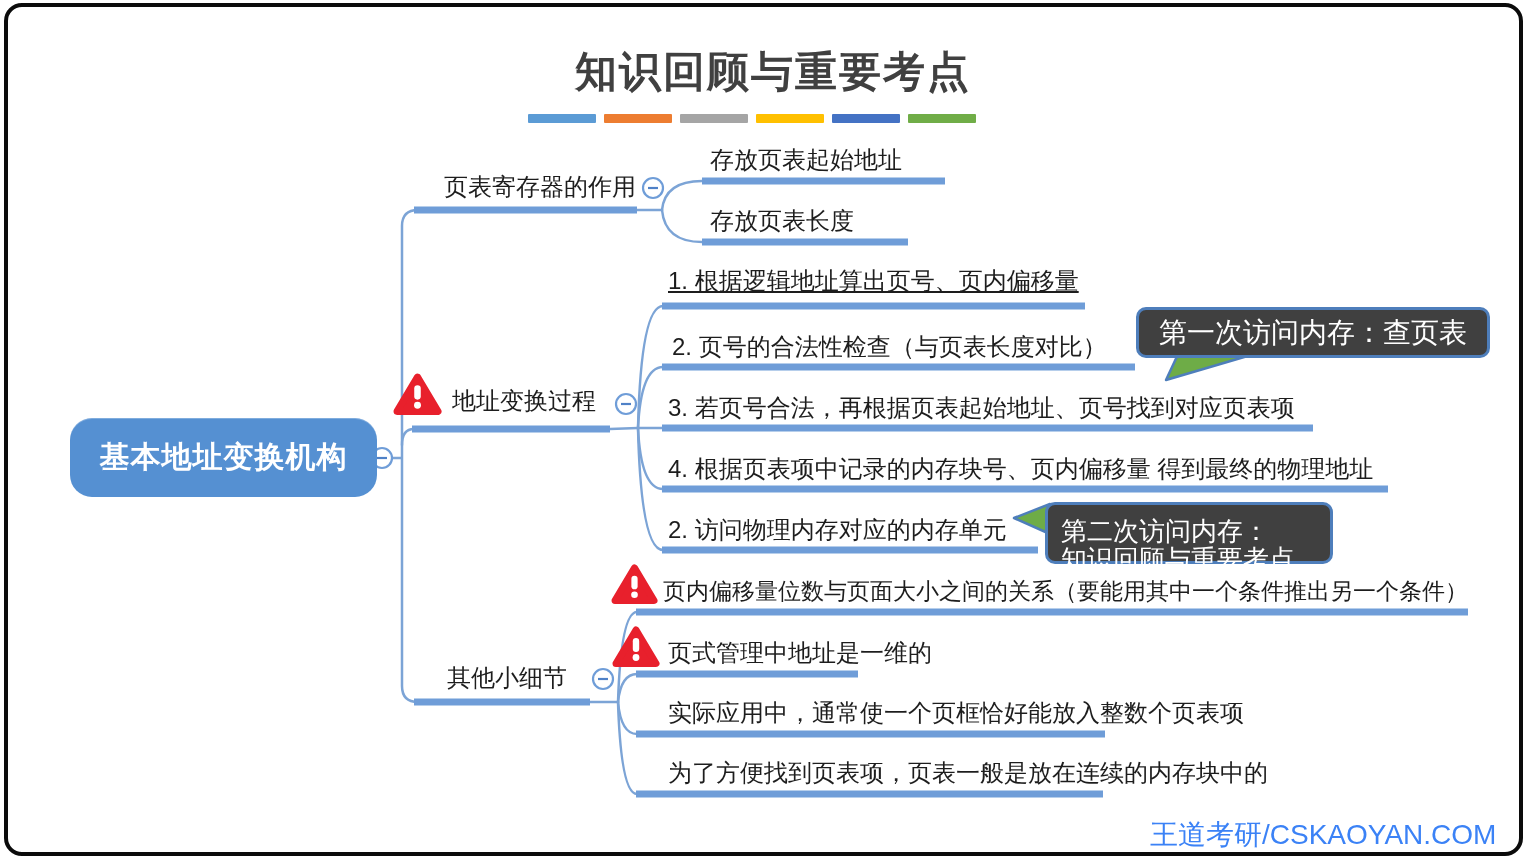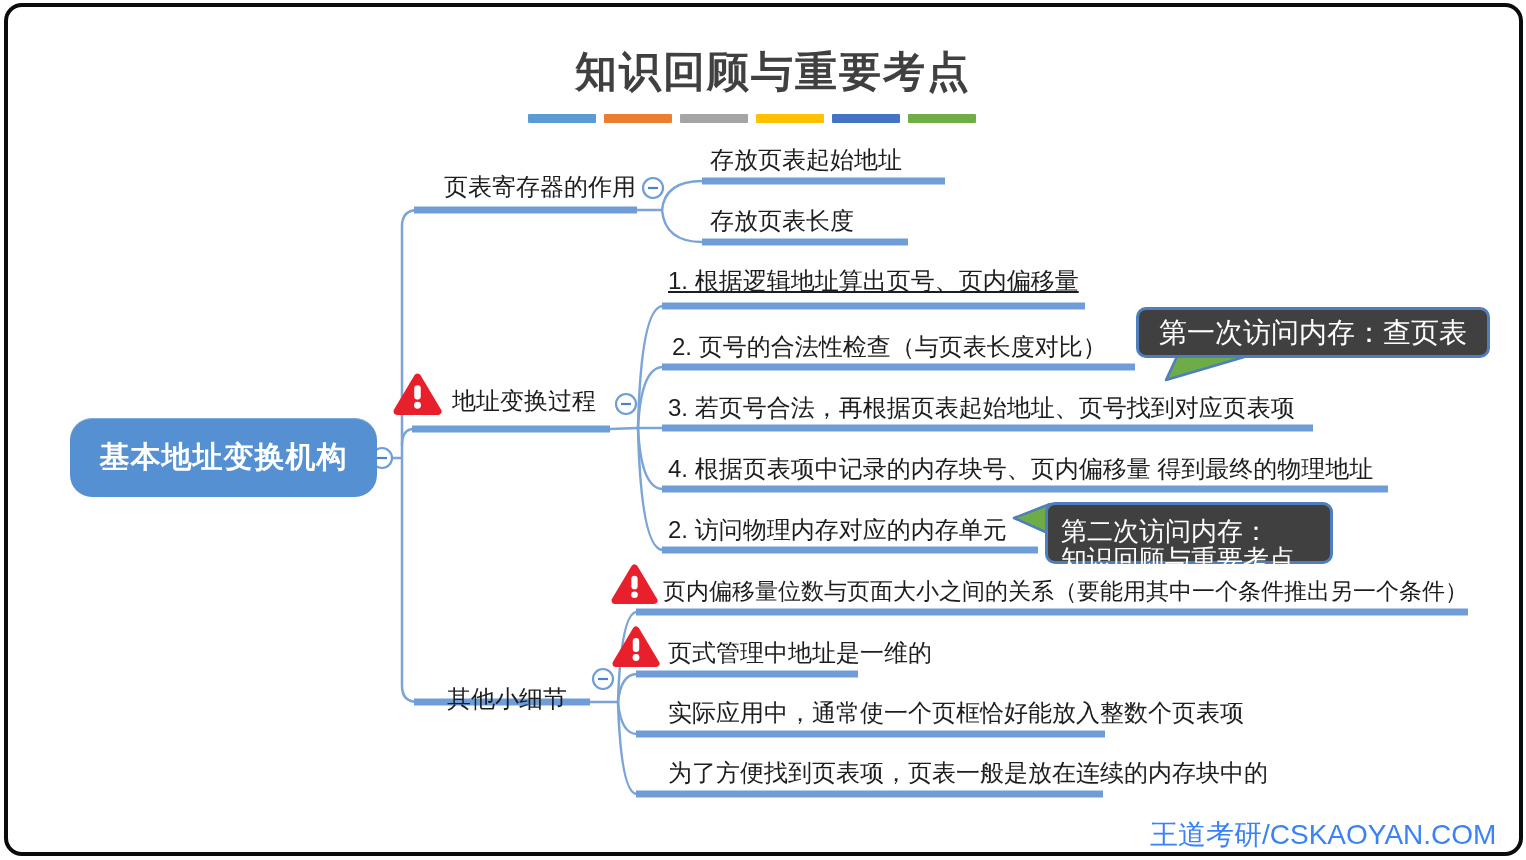--- a/index.html
+++ b/index.html
@@ -132,21 +132,21 @@
   <div class="label" style="left:444px;top:172px;">页表寄存器的作用</div>
   <div class="label" style="left:710px;top:206px;">存放页表长度</div>
 
   <div class="label" style="left:452px;top:386px;">地址变换过程</div>
   <div class="label" style="left:668px;top:266px;text-decoration:underline;">1. 根据逻辑地址算出页号、页内偏移量</div>
   <div class="label" style="left:672px;top:332px;">2. 页号的合法性检查（与页表长度对比）</div>
   <div class="label" style="left:668px;top:393px;">3. 若页号合法，再根据页表起始地址、页号找到对应页表项</div>
   <div class="label" style="left:668px;top:454px;">4. 根据页表项中记录的内存块号、页内偏移量 得到最终的物理地址</div>
   <div class="label" style="left:668px;top:515px;">2. 访问物理内存对应的内存单元</div>
 
-  <div class="label" style="left:447px;top:663px;margin-top:21px;">其他小细节</div>
+  <div class="label" style="left:447px;top:663px;">其他小细节</div>
   <div class="label small" style="left:663px;top:576px;">页内偏移量位数与页面大小之间的关系（要能用其中一个条件推出另一个条件）</div>
   <div class="label" style="left:668px;top:638px;">页式管理中地址是一维的</div>
   <div class="label" style="left:668px;top:698px;">实际应用中，通常使一个页框恰好能放入整数个页表项</div>
   <div class="label" style="left:668px;top:758px;">为了方便找到页表项，页表一般是放在连续的内存块中的</div>
 
   <div class="callout callout1">第一次访问内存：查页表</div>
   <div class="callout callout2">
     <div>第二次访问内存：</div>
     <div>知识回顾与重要考点</div>
   </div>

